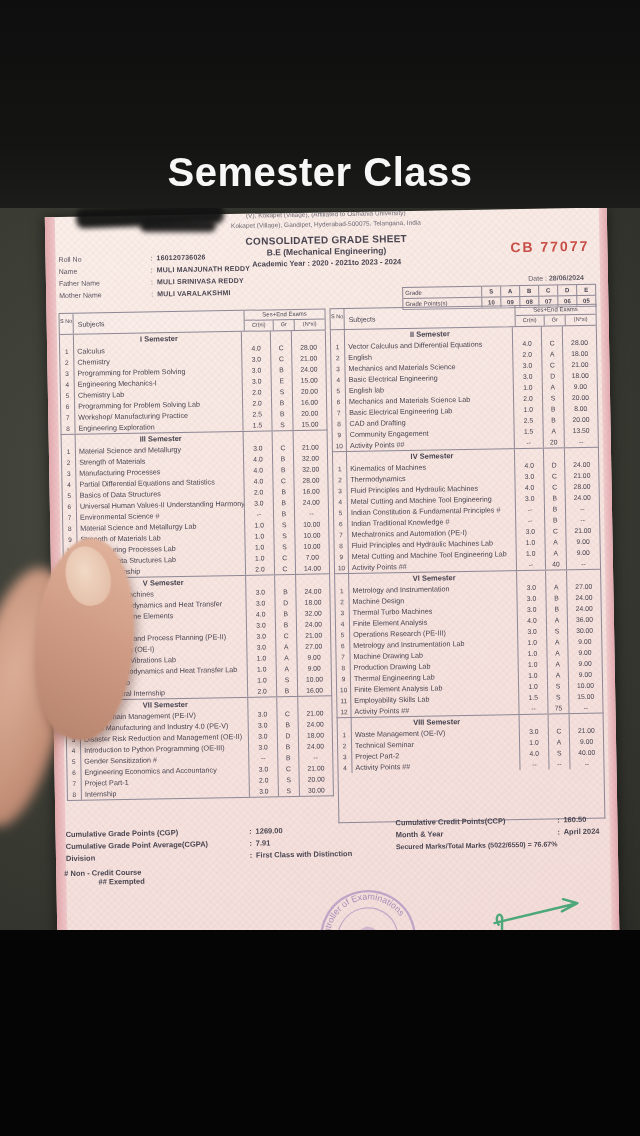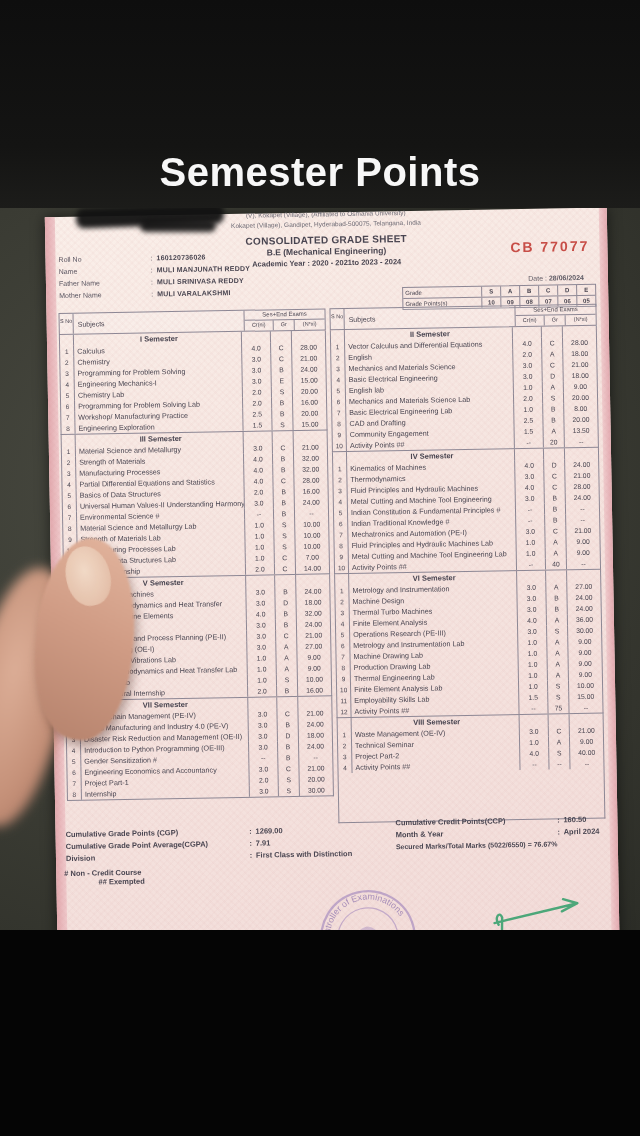--- a/index.html
+++ b/index.html
@@ -99,21 +99,21 @@
   
   #bottom-bar{position:absolute;top:930px;left:0;width:640px;height:206px;background:#050505;}
   #top-bar-fade{position:absolute;top:0;left:0;width:640px;height:208px;
     background:linear-gradient(180deg,#0e0e0e 0%,#141413 70%,#1c1c1a 100%);}
 </style>
 </head>
 <body>
 
 <div id="frame">
   <div id="top-bar-fade"></div>
-  <div id="video-title">Semester Points</div>
+  <div id="video-title">Semester Class</div>
 
   <div id="photo">
     <div id="paper">
       <div class="pink-band-left"></div>
       <div class="pink-band-right"></div>
 
       <div id="addr1" class="addr">(V), Kokapet (Village), (Affiliated to Osmania University)</div>
       <div id="addr2" class="addr">Kokapet (Village), Gandipet, Hyderabad-500075, Telangana, India</div>
       <div id="sheet-title">CONSOLIDATED GRADE SHEET</div>
       <div id="course">B.E (Mechanical Engineering)</div>

